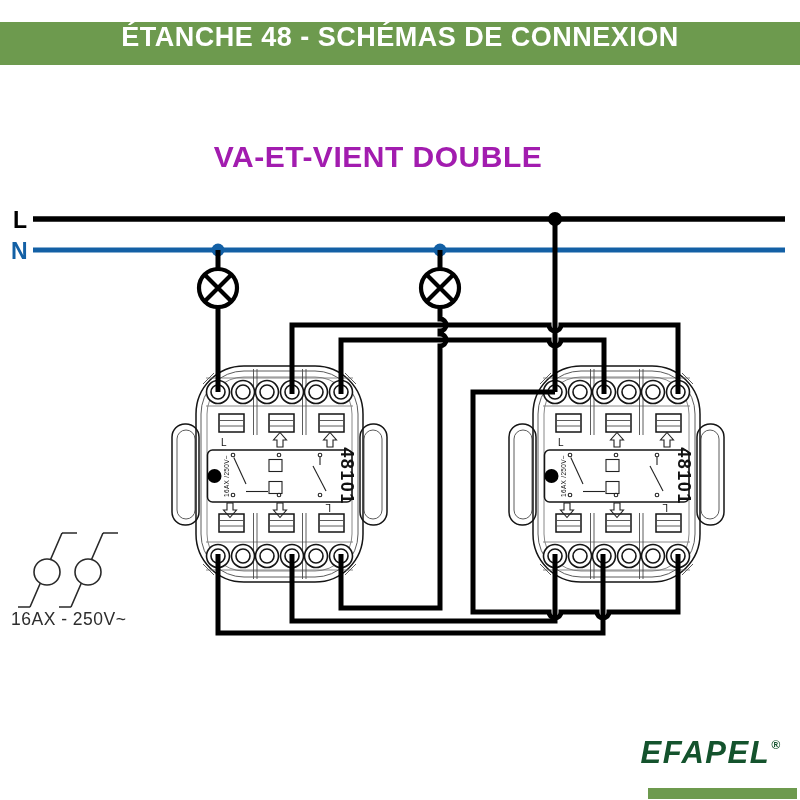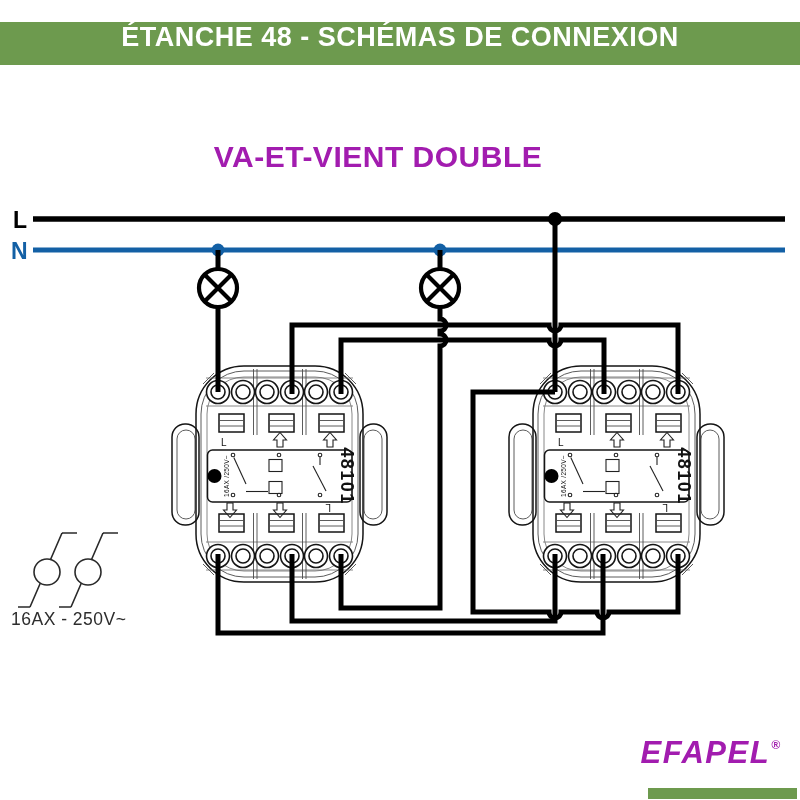--- a/index.html
+++ b/index.html
@@ -23,21 +23,21 @@
   .lampx{stroke:#000;stroke-width:4.2;fill:none}
   .sym{stroke:#2a2a2a;stroke-width:1.6;fill:none}
   .symc{stroke:#2a2a2a;stroke-width:1.6;fill:#fff}
   .lbl{font-family:"Liberation Sans",sans-serif;font-weight:bold;font-size:23px;fill:#000}
   .lbln{fill:#1360a5}
   .cap{font-family:"Liberation Sans",sans-serif;font-size:17.5px;fill:#2d2d2d;letter-spacing:.5px}
   .model{font-family:"Liberation Sans",sans-serif;font-weight:bold;font-size:18px;fill:#111;letter-spacing:1.5px}
   .rating{font-family:"Liberation Sans",sans-serif;font-size:6.5px;fill:#111;letter-spacing:.3px}
   .lmark{font-family:"Liberation Sans",sans-serif;font-size:10px;fill:#111}
   .efapel{position:absolute;left:630px;top:735px;width:150px;text-align:right;
-          color:#a21caf;font-weight:bold;font-style:italic;font-size:31px;letter-spacing:1.5px;white-space:nowrap;}
+          color:#14532d;font-weight:bold;font-style:italic;font-size:31px;letter-spacing:1.5px;white-space:nowrap;}
   .efapel .reg{font-size:12px;vertical-align:14px;letter-spacing:0;margin-left:1px;}
   .footer-bar{position:absolute;left:648px;top:788px;width:149px;height:11px;background:#6d9a4e;}
 </style>
 </head>
 <body>
 
 <div class="screen">
 
   <div class="header">
     <span class="header-title">ÉTANCHE 48 - SCHÉMAS DE CONNEXION</span>

